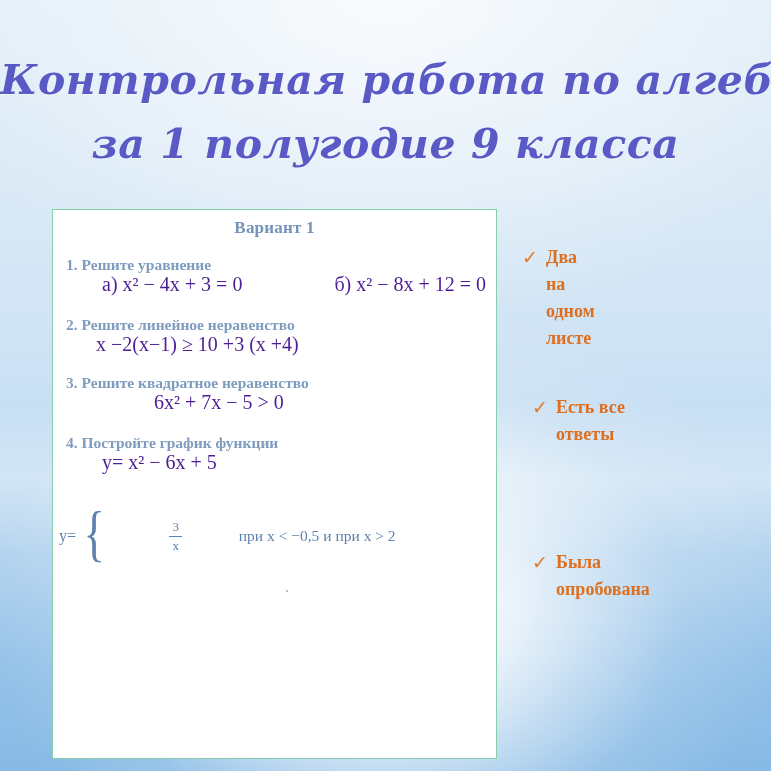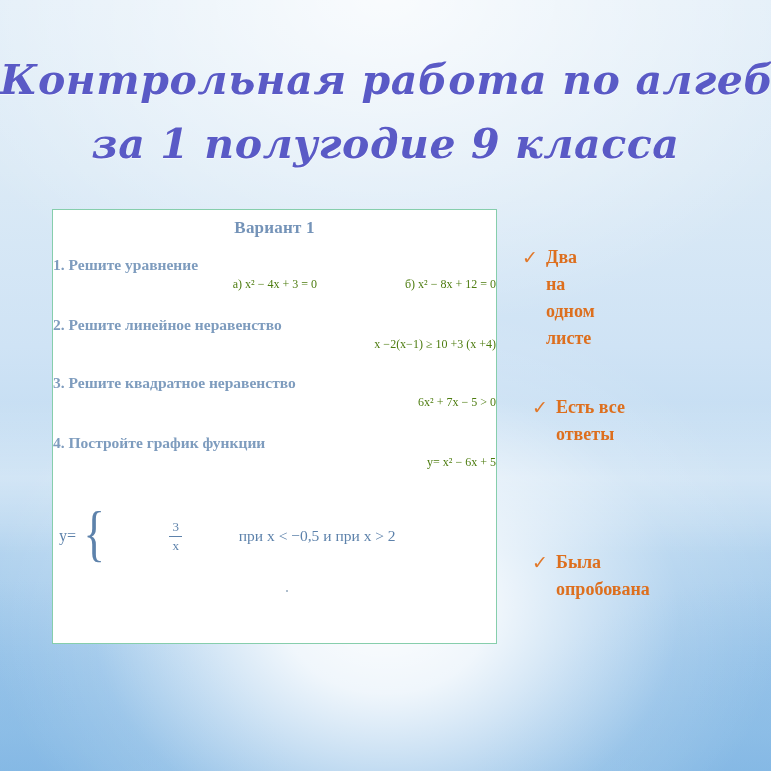--- a/index.html
+++ b/index.html
@@ -110,49 +110,49 @@
     display: block;
     white-space: nowrap;
   }
 
   
   #variant-card {
     position: absolute;
     left: 52px;
     top: 209px;
     width: 445px;
-    height: 435px;
+    height: 550px;
     box-sizing: border-box;
     background: #ffffff;
     border: 1px solid #86ceac;
     color: #6e8fb4;
   }
   .card-heading {
     margin-top: 8px;
     text-align: center;
     font-size: 17px;
     font-weight: 700;
     color: #7493b8;
     letter-spacing: 0.2px;
   }
   .task {
     color: #7e9cbe;
     font-size: 15.5px;
     line-height: 19px;
+    padding-left: 13px;
   }
   .task-title {
     font-weight: 600;
     white-space: nowrap;
   }
   .formula {
-    color: #4d7c0f;
-    font-size: 12px;
+    color: #4c1d95;
+    font-size: 20px;
     line-height: 21px;
     white-space: nowrap;
-    text-align: right;
   }
   .fm-indent-1 { padding-left: 36px; }
   .fm-indent-2 { padding-left: 30px; }
   .fm-indent-3 { padding-left: 88px; }
   .fm-indent-4 { padding-left: 36px; }
   .gap-a { height: 17px; }
   .gap-b { height: 20px; }
   .gap-c { height: 18px; }
   .gap-d { height: 16px; }
 

